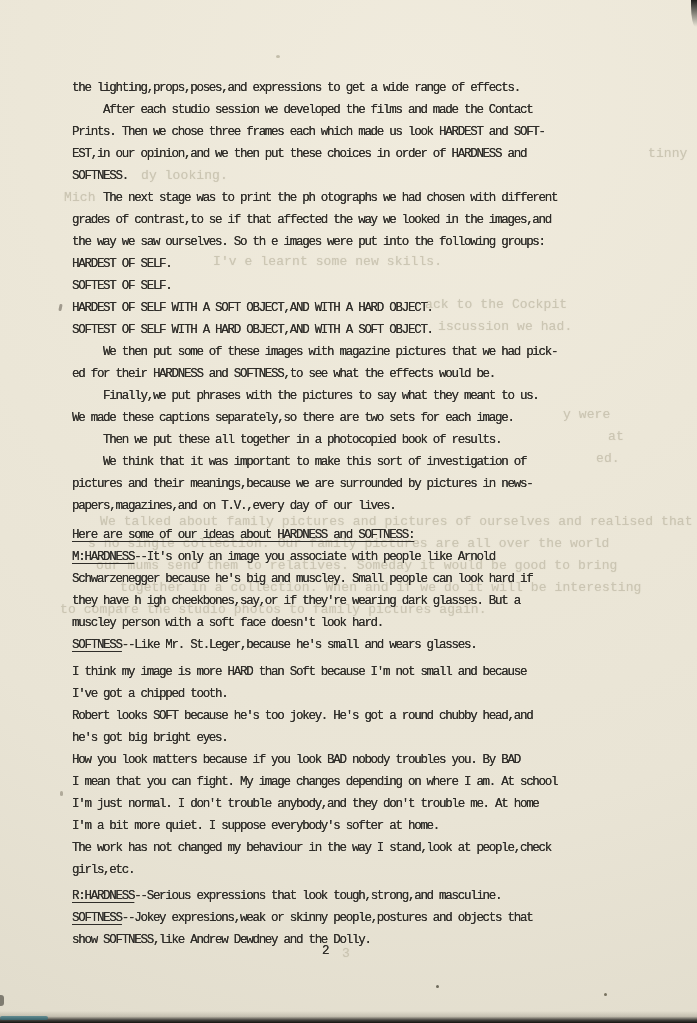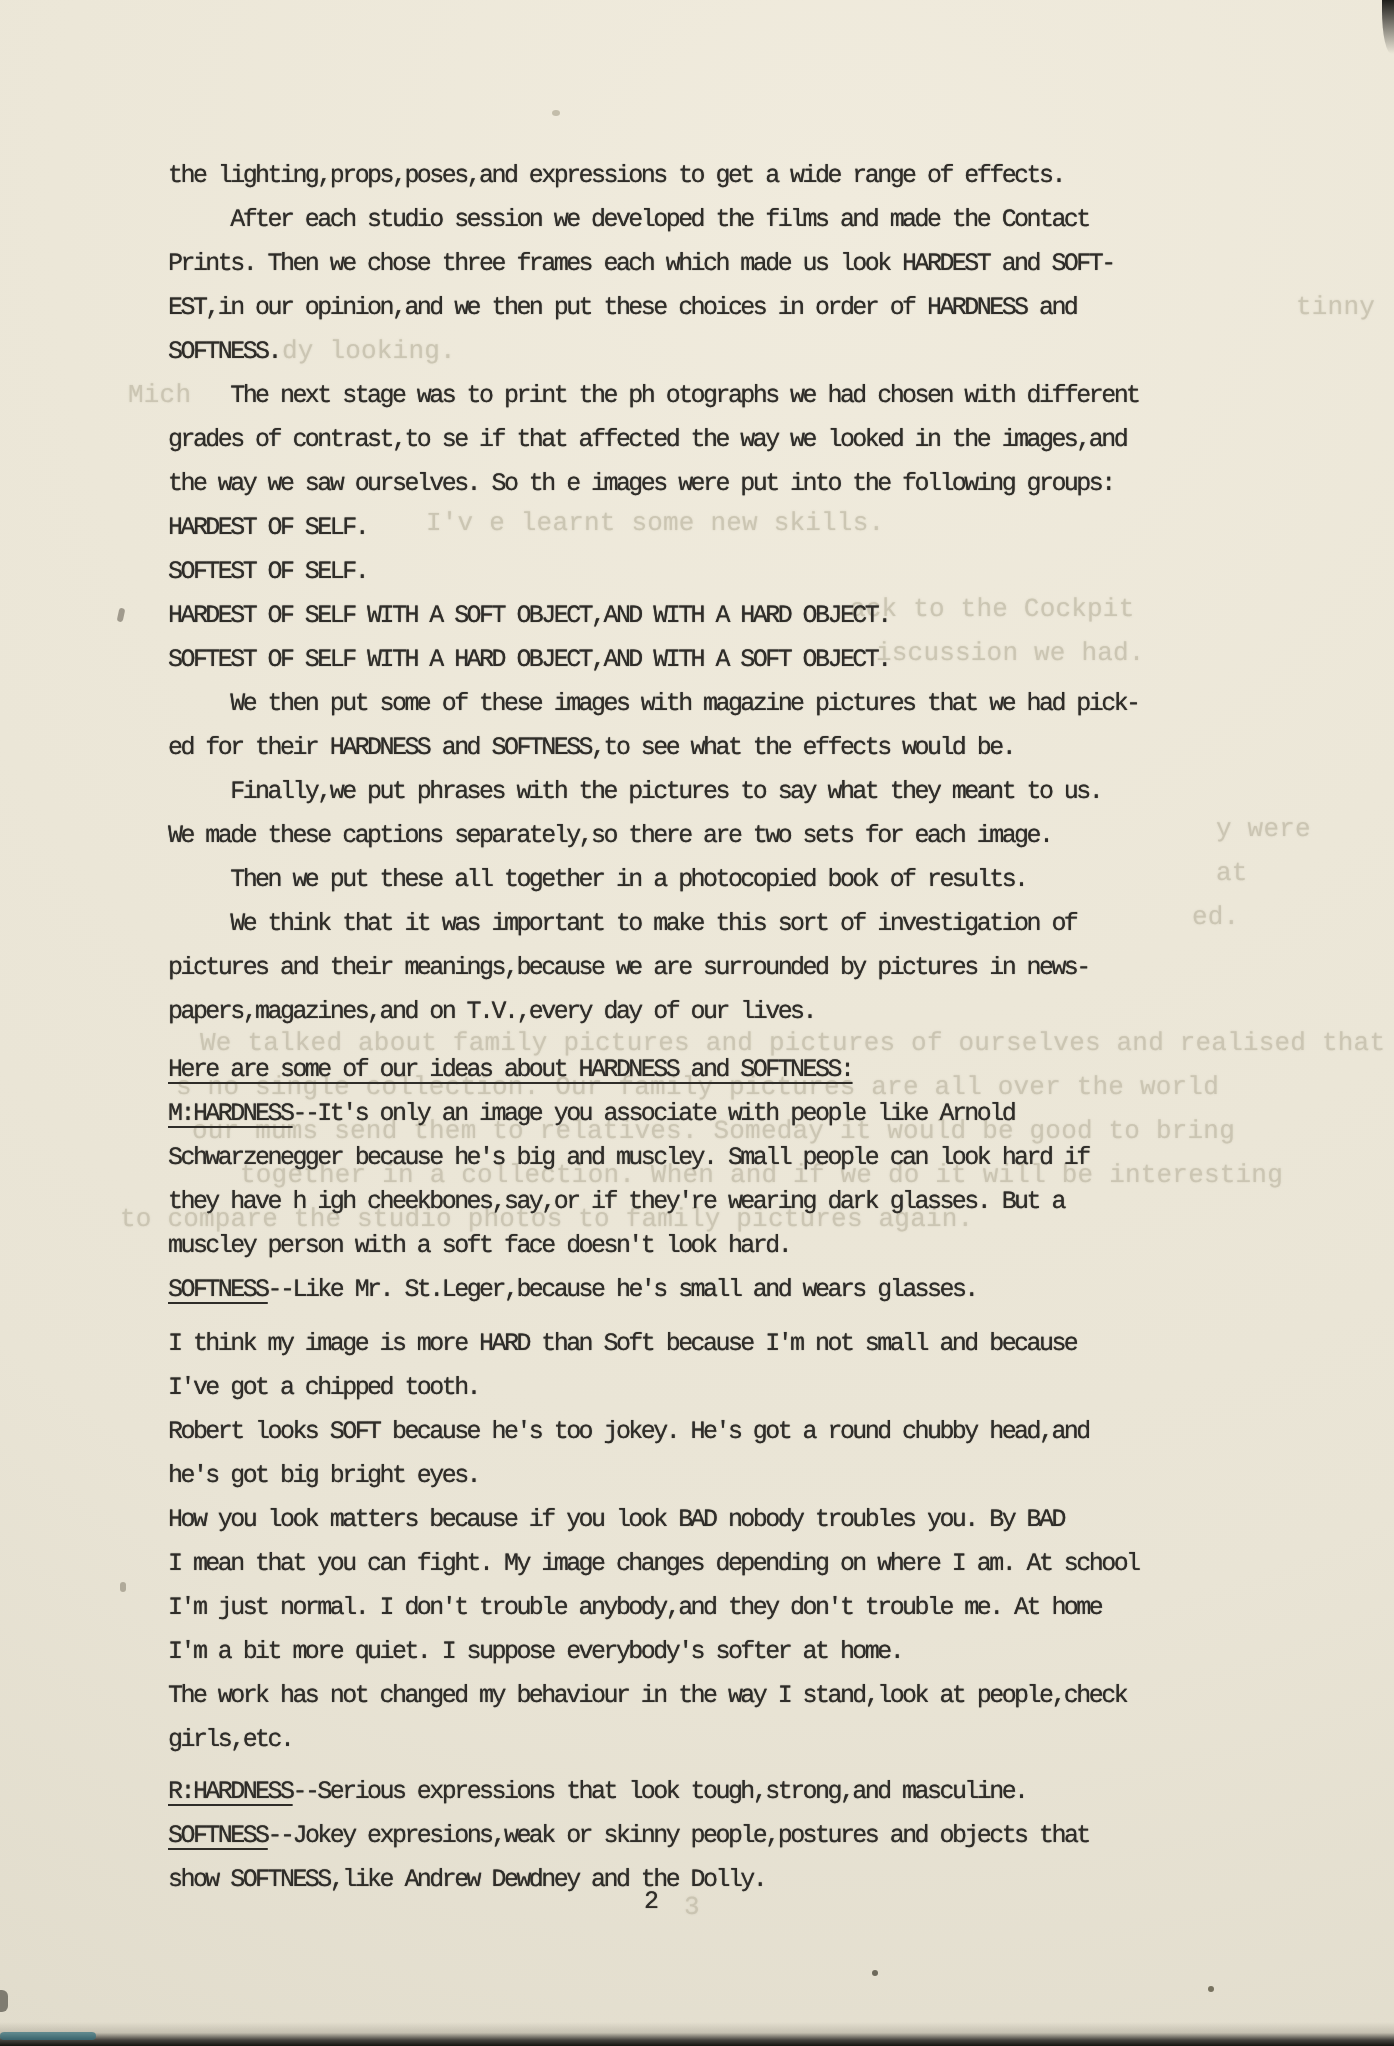--- a/index.html
+++ b/index.html
@@ -6,21 +6,21 @@
   .page{
     position:relative;width:697px;height:1023px;overflow:hidden;
     background:radial-gradient(140% 100% at 60% 10%, #f0ebdd 0%, #ece7d8 40%, #e9e4d5 70%, #e1dccc 100%);
     font-family:"Liberation Mono","DejaVu Sans Mono",monospace;
     --ink:#2f2d29;--ghost:#c6c0ad;
   }
   
   .typed{
     position:absolute;left:72px;top:77px;z-index:2;
     font-size:12.5px;line-height:22px;letter-spacing:-1.28px;white-space:pre;
-    color:var(--ink);text-shadow:0 0 .45px rgba(47,45,41,.9);margin-left:12px;
+    color:var(--ink);text-shadow:0 0 .45px rgba(47,45,41,.9);
   }
   .typed .block{margin:0;}
   .typed .line{height:22px;}
   .typed .u{text-decoration:underline;text-underline-offset:3px;text-decoration-thickness:1.2px;}
   .page-number{
     position:absolute;left:322px;top:944px;z-index:2;
     font-size:12.5px;letter-spacing:-1.28px;color:var(--ink);
     text-shadow:0 0 .45px rgba(47,45,41,.9);
   }
   
@@ -47,21 +47,21 @@
 <body>
 
 <div class="page" style="--ink: #2f2d29; --ghost: #c6c0ad;">
   <div class="ghost-layer">
       <span style="left: 648px; top: 146px;">tinny</span>
       <span style="left: 141px; top: 168px;">dy looking.</span>
       <span style="left: 64px; top: 190px;">Mich</span>
       <span style="left: 213px; top: 254px;">I'v e learnt some new skills.</span>
       <span style="left: 425px; top: 297px;">ack to the Cockpit</span>
       <span style="left: 438px; top: 319px;">iscussion we had.</span>
-      <span style="left: 563px; top: 407px; margin-left: 45px;">y were</span>
+      <span style="left: 563px; top: 407px;">y were</span>
       <span style="left: 608px; top: 429px; text-align: right;">at</span>
       <span style="left: 596px; top: 451px;">ed.</span>
       <span style="left: 100px; top: 514px;">We talked about family pictures and pictures of ourselves and realised that</span>
       <span style="left: 88px; top: 536px;">s no single collection. Our family pictures are all over the world</span>
       <span style="left: 96px; top: 558px;">our mums send them to relatives. Someday it would be good to bring</span>
       <span style="left: 120px; top: 580px;">together in a collection. When and if we do it will be interesting</span>
       <span style="left: 60px; top: 602px;">to compare the studio photos to family pictures again.</span>
       <span style="left: 342px; top: 946px;">3</span>
     </div>
   <div class="typed" id="typed-text"><div class="block" style="margin-top: 0px;"><div class="line"><span>the lighting,props,poses,and expressions to get a wide range of effects.</span></div><div class="line"><span>     After each studio session we developed the films and made the Contact</span></div><div class="line"><span>Prints. Then we chose three frames each which made us look HARDEST and SOFT-</span></div><div class="line"><span>EST,in our opinion,and we then put these choices in order of HARDNESS and</span></div><div class="line"><span>SOFTNESS.</span></div><div class="line"><span>     The next stage was to print the ph otographs we had chosen with different</span></div><div class="line"><span>grades of contrast,to se if that affected the way we looked in the images,and</span></div><div class="line"><span>the way we saw ourselves. So th e images were put into the following groups:</span></div><div class="line"><span>HARDEST OF SELF.</span></div><div class="line"><span>SOFTEST OF SELF.</span></div><div class="line"><span>HARDEST OF SELF WITH A SOFT OBJECT,AND WITH A HARD OBJECT.</span></div><div class="line"><span>SOFTEST OF SELF WITH A HARD OBJECT,AND WITH A SOFT OBJECT.</span></div><div class="line"><span>     We then put some of these images with magazine pictures that we had pick-</span></div><div class="line"><span>ed for their HARDNESS and SOFTNESS,to see what the effects would be.</span></div><div class="line"><span>     Finally,we put phrases with the pictures to say what they meant to us.</span></div><div class="line"><span>We made these captions separately,so there are two sets for each image.</span></div><div class="line"><span>     Then we put these all together in a photocopied book of results.</span></div><div class="line"><span>     We think that it was important to make this sort of investigation of</span></div><div class="line"><span>pictures and their meanings,because we are surrounded by pictures in news-</span></div><div class="line"><span>papers,magazines,and on T.V.,every day of our lives.</span></div></div><div class="block" style="margin-top: 7px;"><div class="line"><span class="u">Here are some of our ideas about HARDNESS and SOFTNESS:</span></div><div class="line"><span class="u">M:HARDNESS</span><span>--It's only an image you associate with people like Arnold</span></div><div class="line"><span>Schwarzenegger because he's big and muscley. Small people can look hard if</span></div><div class="line"><span>they have h igh cheekbones,say,or if they're wearing dark glasses. But a</span></div><div class="line"><span>muscley person with a soft face doesn't look hard.</span></div><div class="line"><span class="u">SOFTNESS</span><span>--Like Mr. St.Leger,because he's small and wears glasses.</span></div></div><div class="block" style="margin-top: 5px;"><div class="line"><span>I think my image is more HARD than Soft because I'm not small and because</span></div><div class="line"><span>I've got a chipped tooth.</span></div><div class="line"><span>Robert looks SOFT because he's too jokey. He's got a round chubby head,and</span></div><div class="line"><span>he's got big bright eyes.</span></div><div class="line"><span>How you look matters because if you look BAD nobody troubles you. By BAD</span></div><div class="line"><span>I mean that you can fight. My image changes depending on where I am. At school</span></div><div class="line"><span>I'm just normal. I don't trouble anybody,and they don't trouble me. At home</span></div><div class="line"><span>I'm a bit more quiet. I suppose everybody's softer at home.</span></div><div class="line"><span>The work has not changed my behaviour in the way I stand,look at people,check</span></div><div class="line"><span>girls,etc.</span></div></div><div class="block" style="margin-top: 4px;"><div class="line"><span class="u">R:HARDNESS</span><span>--Serious expressions that look tough,strong,and masculine.</span></div><div class="line"><span class="u">SOFTNESS</span><span>--Jokey expresions,weak or skinny people,postures and objects that</span></div><div class="line"><span>show SOFTNESS,like Andrew Dewdney and the Dolly.</span></div></div></div>

